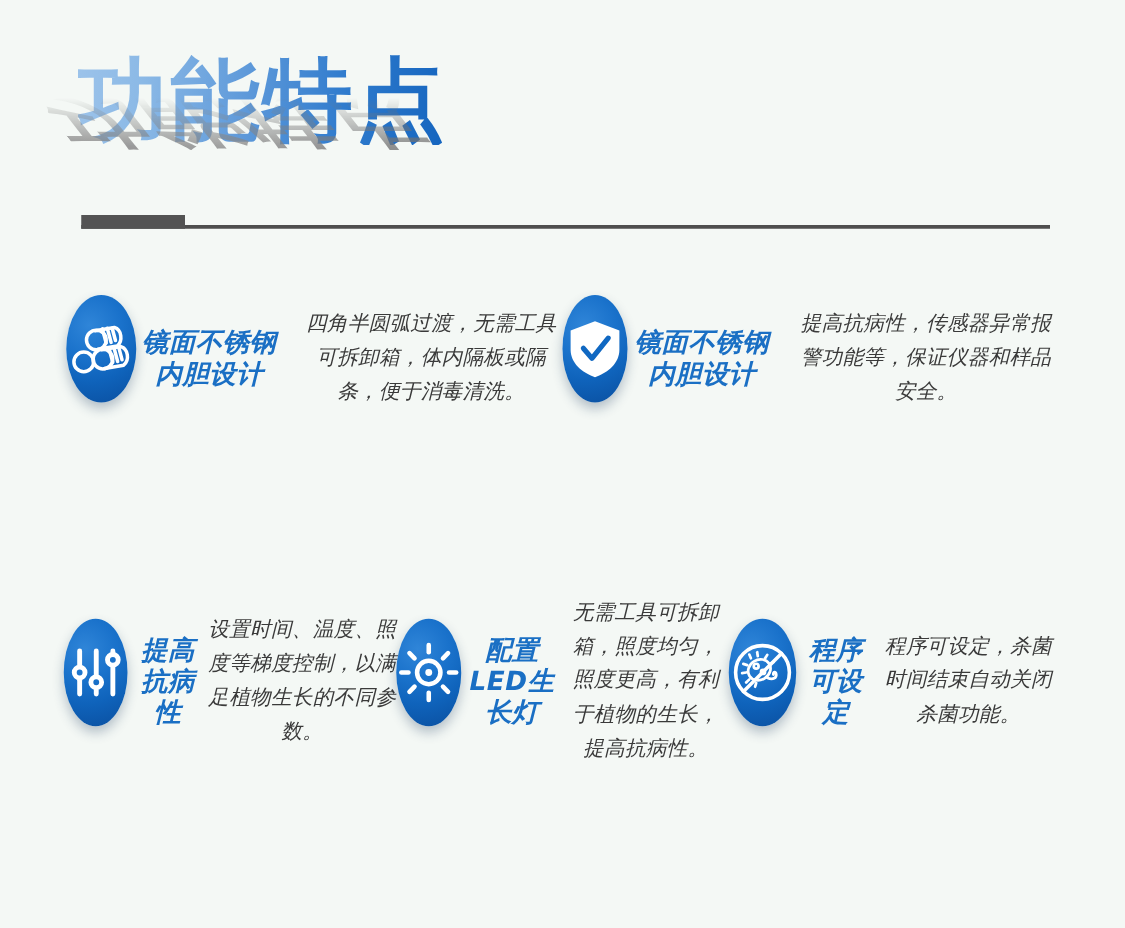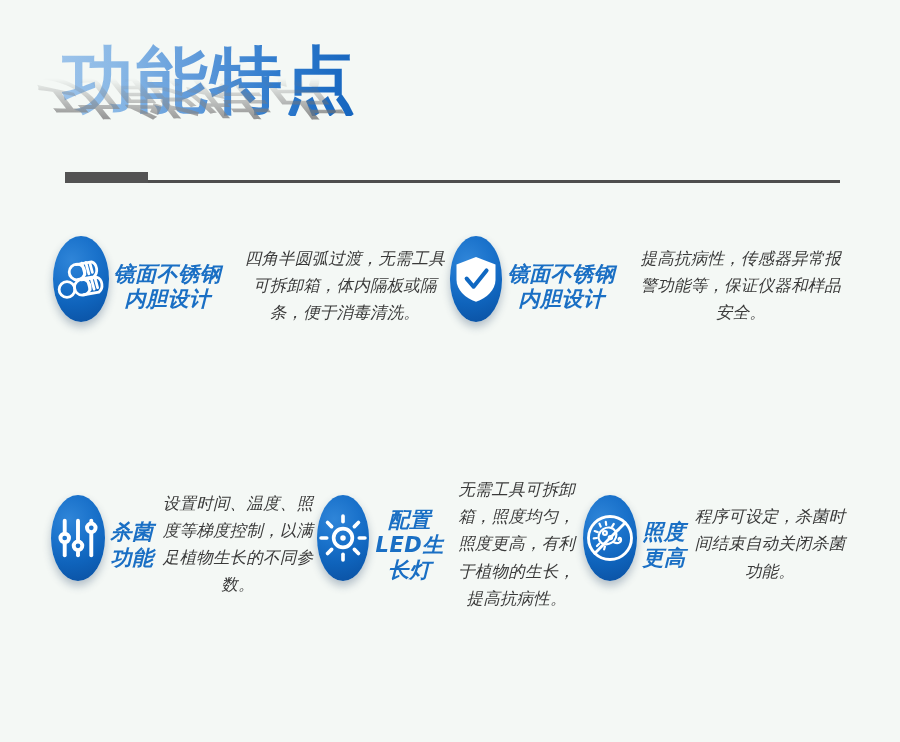--- a/index.html
+++ b/index.html
@@ -194,21 +194,21 @@
           <line x1="49" y1="26" x2="49" y2="54"></line>
           <line x1="49" y1="10" x2="49" y2="12"></line>
         </g>
         <g fill="none" stroke="#ffffff" stroke-width="5">
           <circle cx="15" cy="32" r="5.5"></circle>
           <circle cx="32" cy="42" r="5.5"></circle>
           <circle cx="49" cy="19" r="5.5"></circle>
         </g>
       </svg>
     </div>
-    <div class="card-title">杀菌功能</div>
+    <div class="card-title">提高抗病性</div>
     <div class="card-body">设置时间、温度、照度等梯度控制，以满足植物生长的不同参数。</div>
   </div>
 
   <div class="card">
     <div class="icon-circle">
       <svg width="52" height="52" viewBox="0 0 64 64" aria-hidden="true">
         <circle cx="32" cy="32" r="11.5" fill="none" stroke="#ffffff" stroke-width="4.5"></circle>
         <circle cx="32" cy="32" r="3.4" fill="#ffffff"></circle>
         <g stroke="#ffffff" stroke-width="4.5" stroke-linecap="round">
           <line x1="32" y1="5" x2="32" y2="12"></line>
@@ -245,17 +245,17 @@
           <circle cx="26" cy="26" r="2.3"></circle>
           <circle cx="32.5" cy="31.5" r="1.9"></circle>
 
           <path d="M36.5 37 C42 39.5 45.5 37 45 33.5 C44.6 30.8 41.8 31.3 42.3 34"></path>
         </g>
 
         <circle cx="32" cy="32" r="25.5" fill="none" stroke="#ffffff" stroke-width="3.4"></circle>
         <line x1="14" y1="50" x2="50" y2="14" stroke="#ffffff" stroke-width="3.4" stroke-linecap="round"></line>
       </svg>
     </div>
-    <div class="card-title">照度更高</div>
+    <div class="card-title">程序可设定</div>
     <div class="card-body">程序可设定，杀菌时间结束自动关闭杀菌功能。</div>
   </div>
 
 </div>
 
 </body></html>

